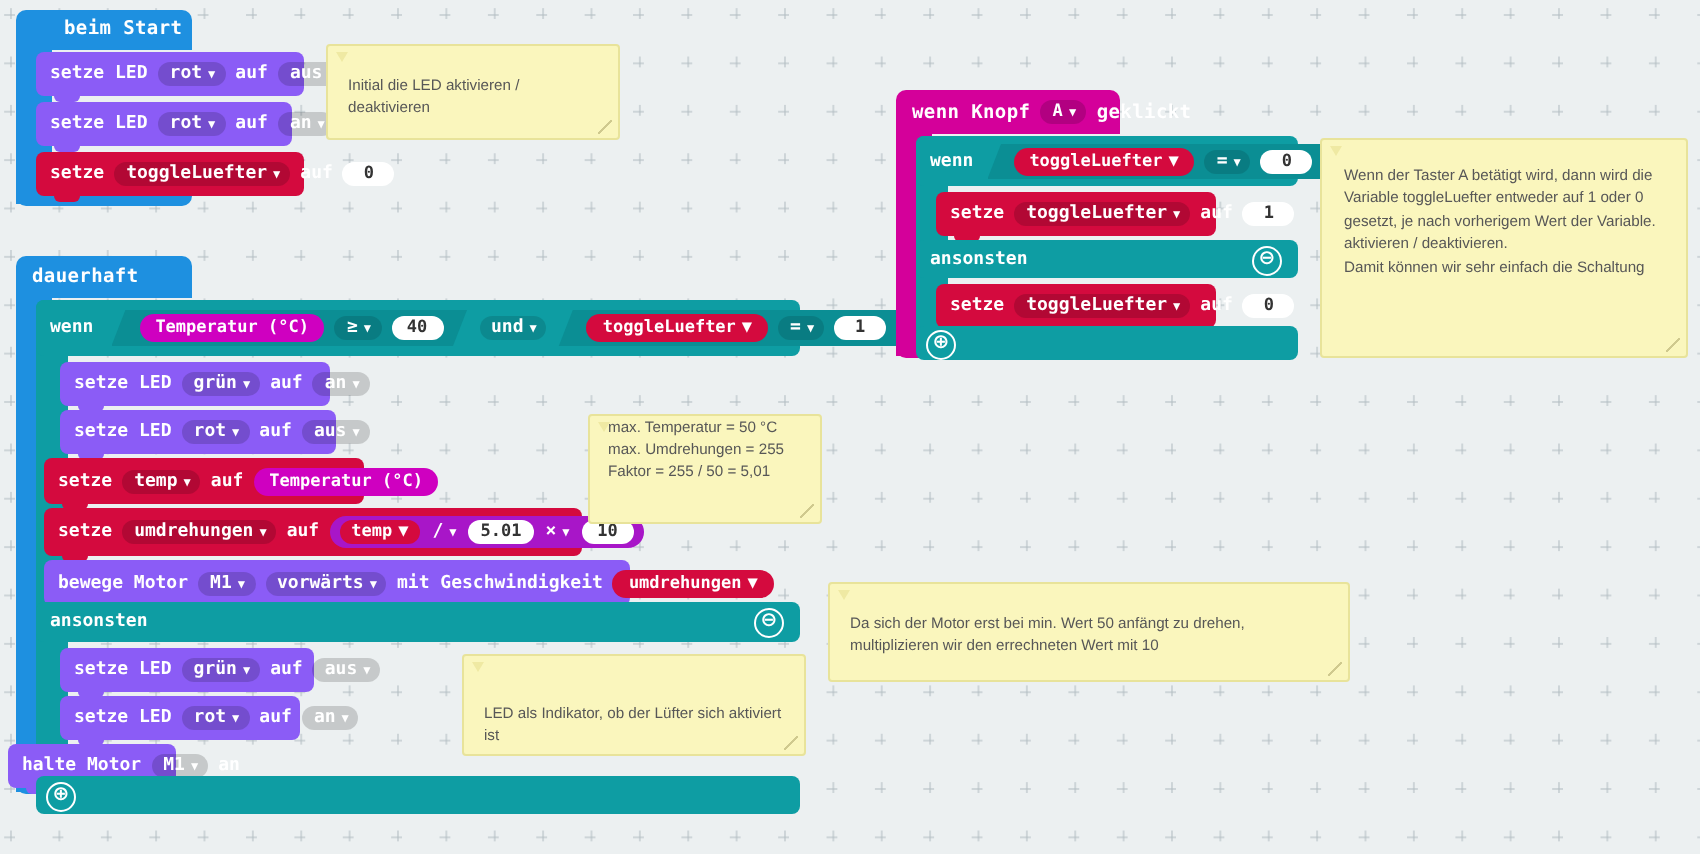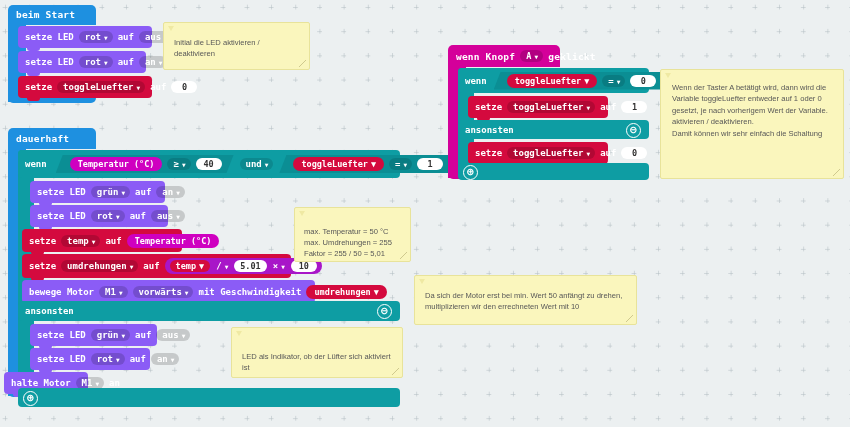--- a/index.html
+++ b/index.html
@@ -111,21 +111,21 @@
 </head>
 <body>
 
 <div class="grid-mask"></div>
 
 <div class="canvas">
 
   <div class="blk hat evt-blue" style="left:8px;top:5px;width:88px;height:20px;border-radius:5px 5px 0 0;"></div>
   <div class="blk evt-blue" style="left:8px;top:24px;width:18px;height:78px;"></div>
   <div class="blk evt-blue" style="left:8px;top:95px;width:88px;height:8px;border-radius:0 0 5px 5px;"></div>
-  <div class="hat-label" style="left:16px;top:9px;">beim Start</div>
+  <div class="hat-label" style="left:32px;top:9px;">beim Start</div>
 
   <div class="blk row orange" style="left:18px;top:26px;width:134px;height:22px;">
     <span class="txt">setze LED</span>
     <span class="fld">
         <span>rot</span>
         <span class="caret">▼</span>
       </span>
     <span class="txt">auf</span>
     <span class="fld">
         <span>aus</span>
@@ -332,29 +332,29 @@
     <span class="txt">an</span>
     <i class="notch"></i>
   </div>
 
   <div class="blk row teal" style="left:18px;top:388px;width:382px;height:19px;">
     <div class="mut" style="left:5px;top:3px;">
         <span>⊕</span>
       </div>
   </div>
 
-  <div class="comment" style="left:294px;top:207px;width:117px;height:55px;padding:18px 9px 6px 9px;line-height:1.45;">
+  <div class="comment" style="left:294px;top:207px;width:117px;height:55px;padding:0 9px 6px 9px;line-height:1.45;">
     <i class="pin"></i>
     <p>max. Temperatur = 50 °C</p>
     <p>max. Umdrehungen = 255</p>
     <p>Faktor = 255 / 50 = 5,01</p>
     <i class="grip"></i>
   </div>
 
-  <div class="comment" style="left:414px;top:275px;width:223px;height:50px;">
+  <div class="comment" style="left:414px;top:291px;width:261px;height:50px;">
     <i class="pin"></i>
     <p>Da sich der Motor erst bei min. Wert 50 anfängt zu drehen,</p>
     <p>multiplizieren wir den errechneten Wert mit 10</p>
     <i class="grip"></i>
   </div>
 
   <div class="comment" style="left:231px;top:327px;width:172px;height:51px;">
     <i class="pin"></i>
     <p style="margin-top:9px;">LED als Indikator, ob der Lüfter sich aktiviert ist</p>
     <i class="grip"></i>

